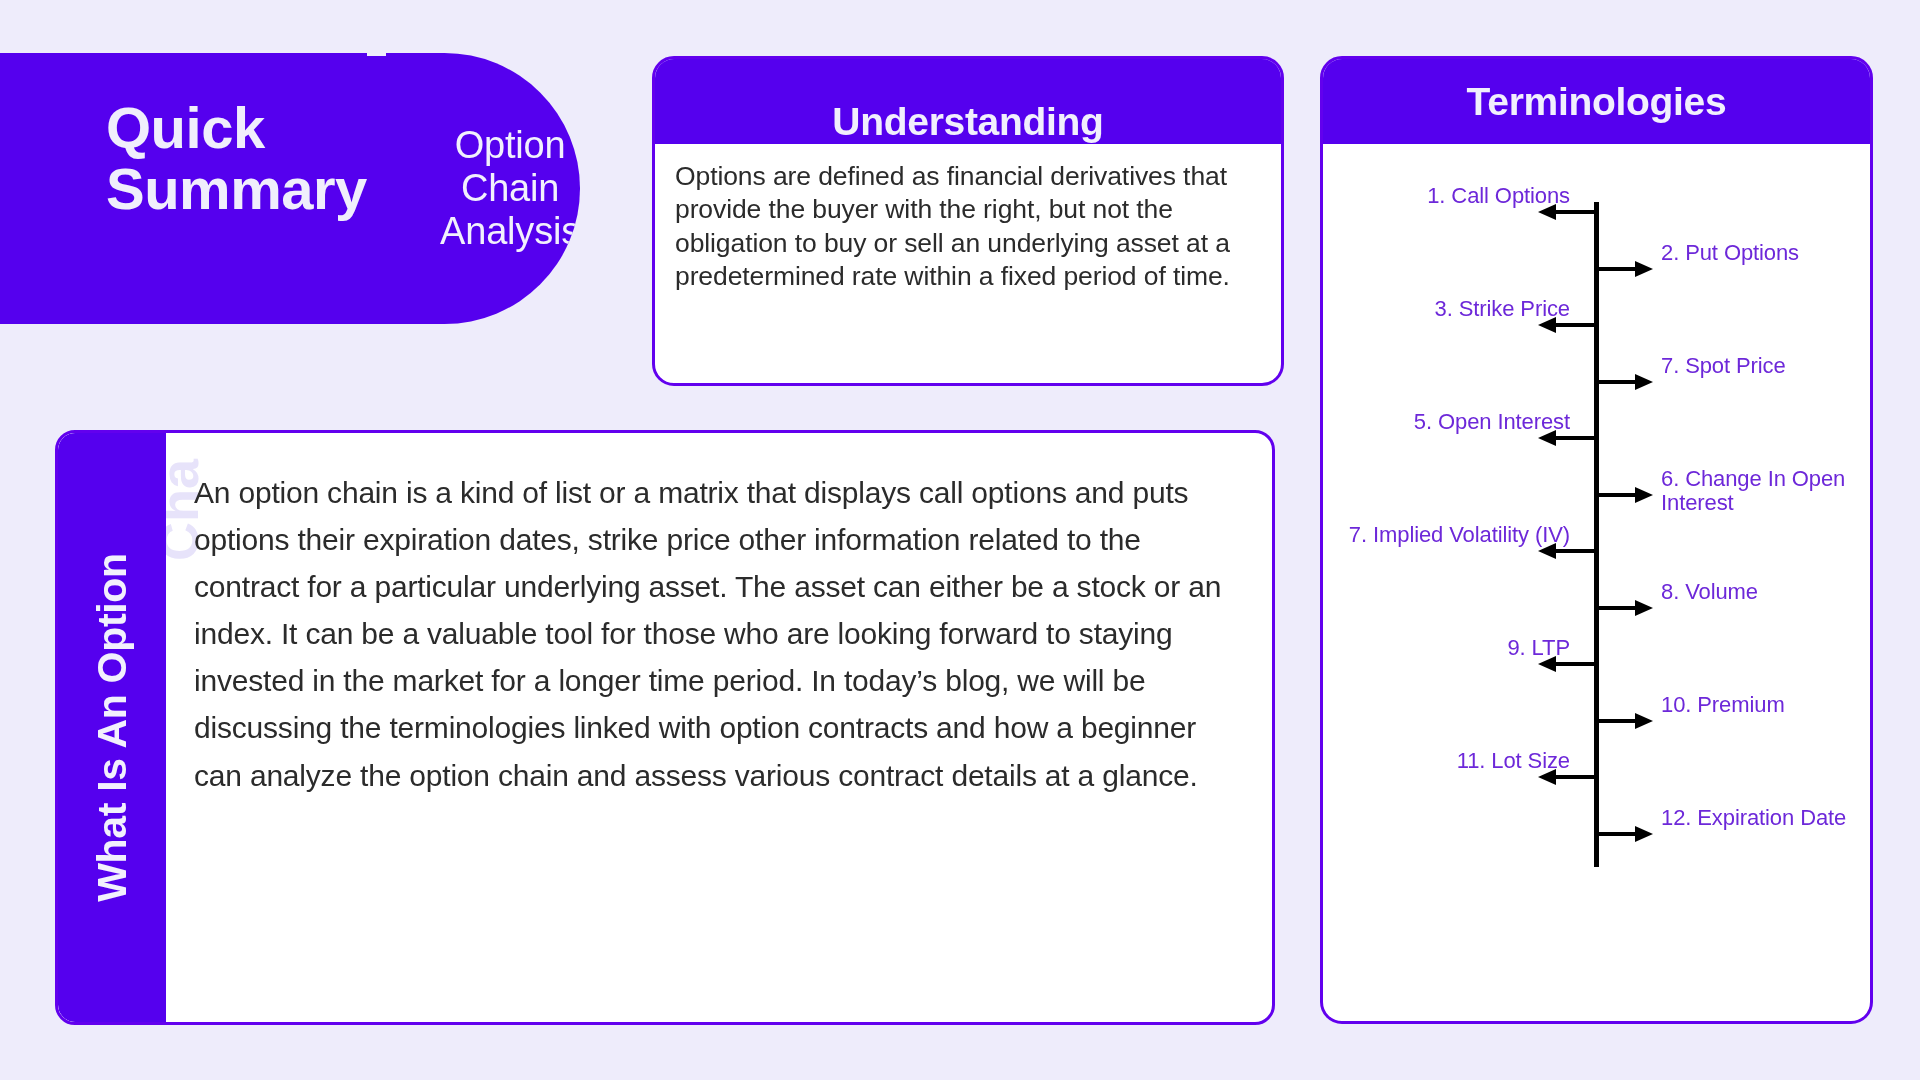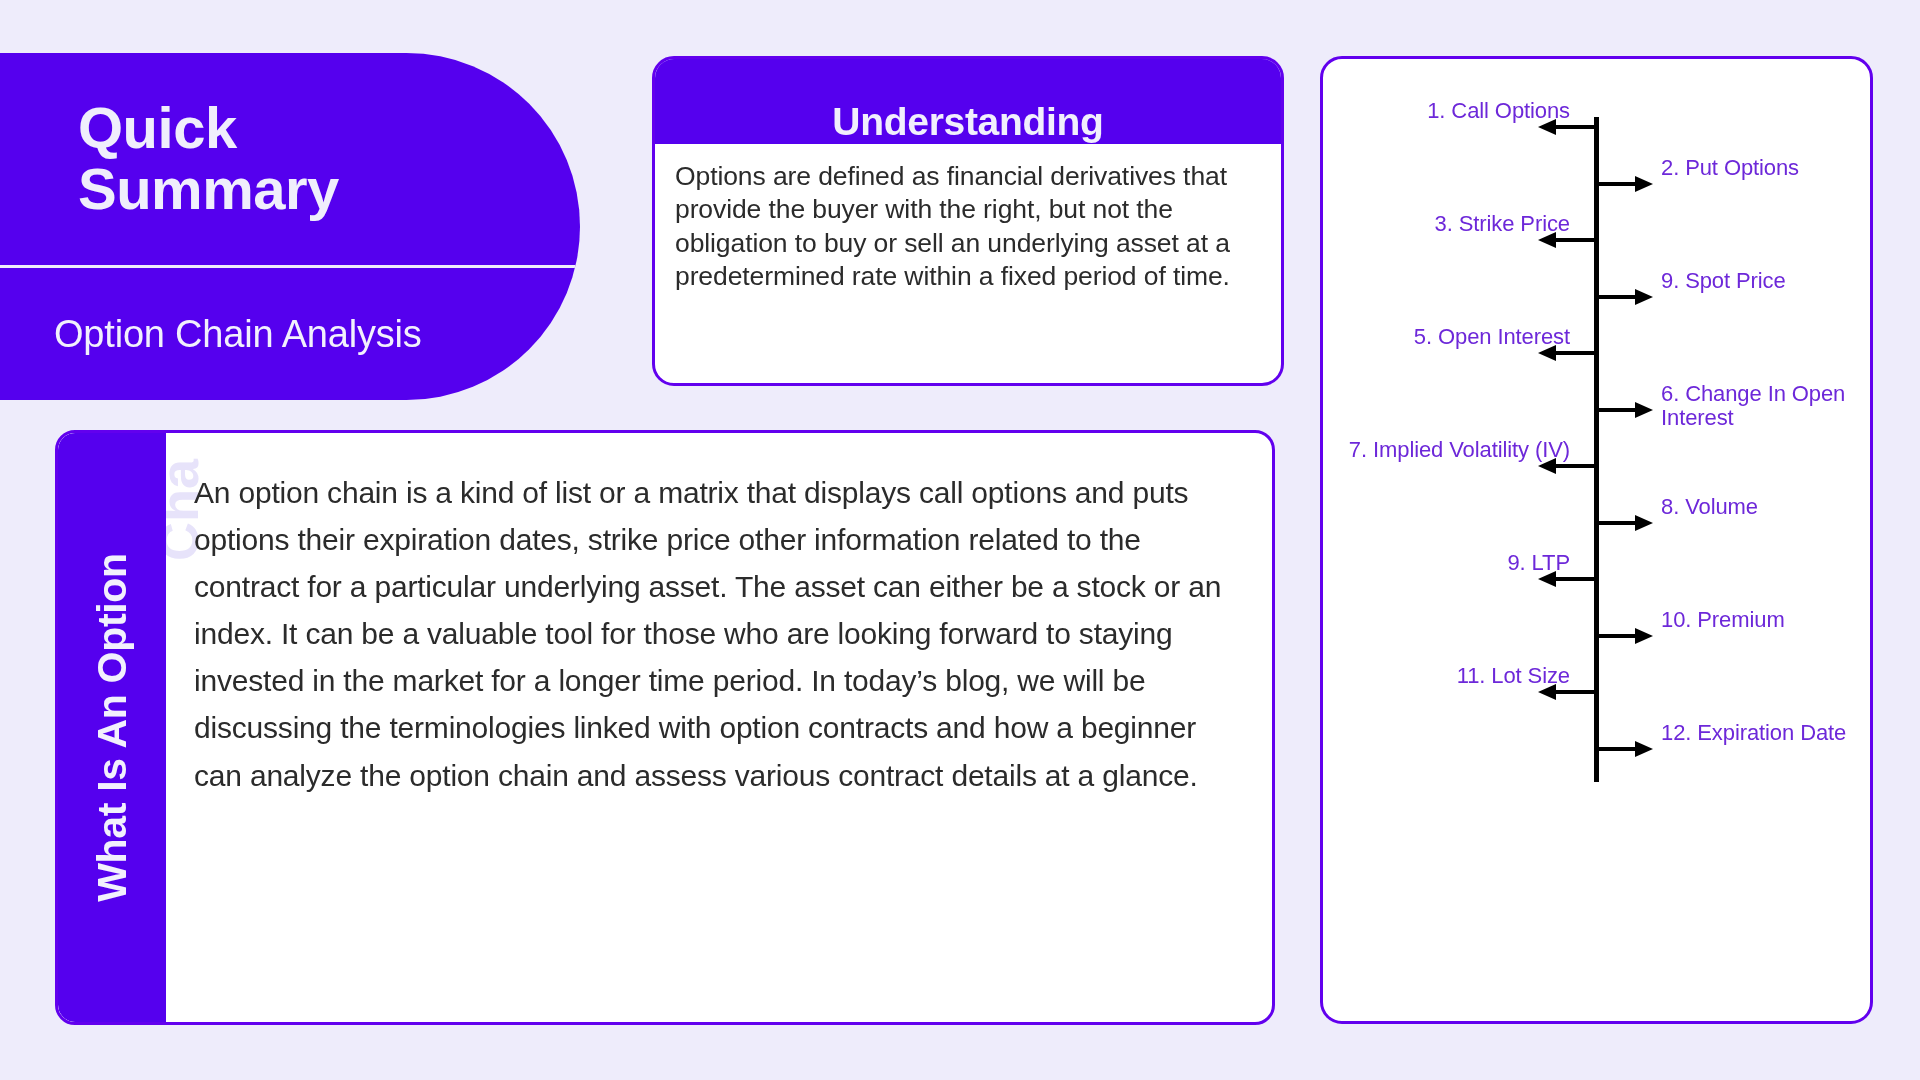--- a/index.html
+++ b/index.html
@@ -14,27 +14,28 @@
     overflow: hidden;
     position: relative;
   }
 
   
   #quick-summary {
     position: absolute;
     left: 0px;
     top: 53px;
     width: 580px;
-    height: 347px;
+    height: 271px;
     background: #5500ee;
     border-radius: 0 174px 174px 0;
     box-sizing: border-box;
     display: flex;
-    flex-direction: column;
-    overflow: hidden;
+    flex-direction: row;
+    overflow: hidden;
+    padding-left: 28px;
   }
   #quick-summary .qs-top {
     height: 212px;
     display: flex;
     align-items: center;
     padding-left: 78px;
     box-sizing: border-box;
   }
   #quick-summary .qs-title {
     color: #f0eefc;
@@ -257,20 +258,23 @@
 <div id="understanding-card">
   <div class="card-header">
     <div class="card-header-title">Understanding</div>
   </div>
   <div class="card-body">
     <p>Options are defined as financial derivatives that provide the buyer with the right, but not the obligation to buy or sell an underlying asset at a predetermined rate within a fixed period of time.</p>
   </div>
 </div>
 
 <div id="terminologies-card">
+  <div class="card-header">
+    <div class="card-header-title">Terminologies</div>
+  </div>
   <div id="timeline-area">
     <div id="timeline-axis"></div>
 
   <div class="tl-row" style="top: 68px;">
         <div class="tl-arrow left"><svg width="56" height="18" viewBox="0 0 56 18">
             <line x1="14" y1="9" x2="56" y2="9" stroke="#000" stroke-width="4"></line>
             <polygon points="0,9 18,1 18,17" fill="#000"></polygon>
           </svg></div>
         <div class="tl-label left" style="top: -28px; position: absolute;">1. Call Options</div>
       </div>
@@ -286,21 +290,21 @@
             <line x1="14" y1="9" x2="56" y2="9" stroke="#000" stroke-width="4"></line>
             <polygon points="0,9 18,1 18,17" fill="#000"></polygon>
           </svg></div>
         <div class="tl-label left" style="top: -28px; position: absolute;">3. Strike Price</div>
       </div>
       <div class="tl-row" style="top: 237.5px;">
         <div class="tl-arrow right"><svg width="56" height="18" viewBox="0 0 56 18">
             <line x1="0" y1="9" x2="42" y2="9" stroke="#000" stroke-width="4"></line>
             <polygon points="56,9 38,1 38,17" fill="#000"></polygon>
           </svg></div>
-        <div class="tl-label right" style="top: -28px; position: absolute;">9. Spot Price</div>
+        <div class="tl-label right" style="top: -28px; position: absolute;">7. Spot Price</div>
       </div>
       <div class="tl-row" style="top: 294px;">
         <div class="tl-arrow left"><svg width="56" height="18" viewBox="0 0 56 18">
             <line x1="14" y1="9" x2="56" y2="9" stroke="#000" stroke-width="4"></line>
             <polygon points="0,9 18,1 18,17" fill="#000"></polygon>
           </svg></div>
         <div class="tl-label left" style="top: -28px; position: absolute;">5. Open Interest</div>
       </div>
       <div class="tl-row" style="top: 350.5px;">
         <div class="tl-arrow right"><svg width="56" height="18" viewBox="0 0 56 18">

